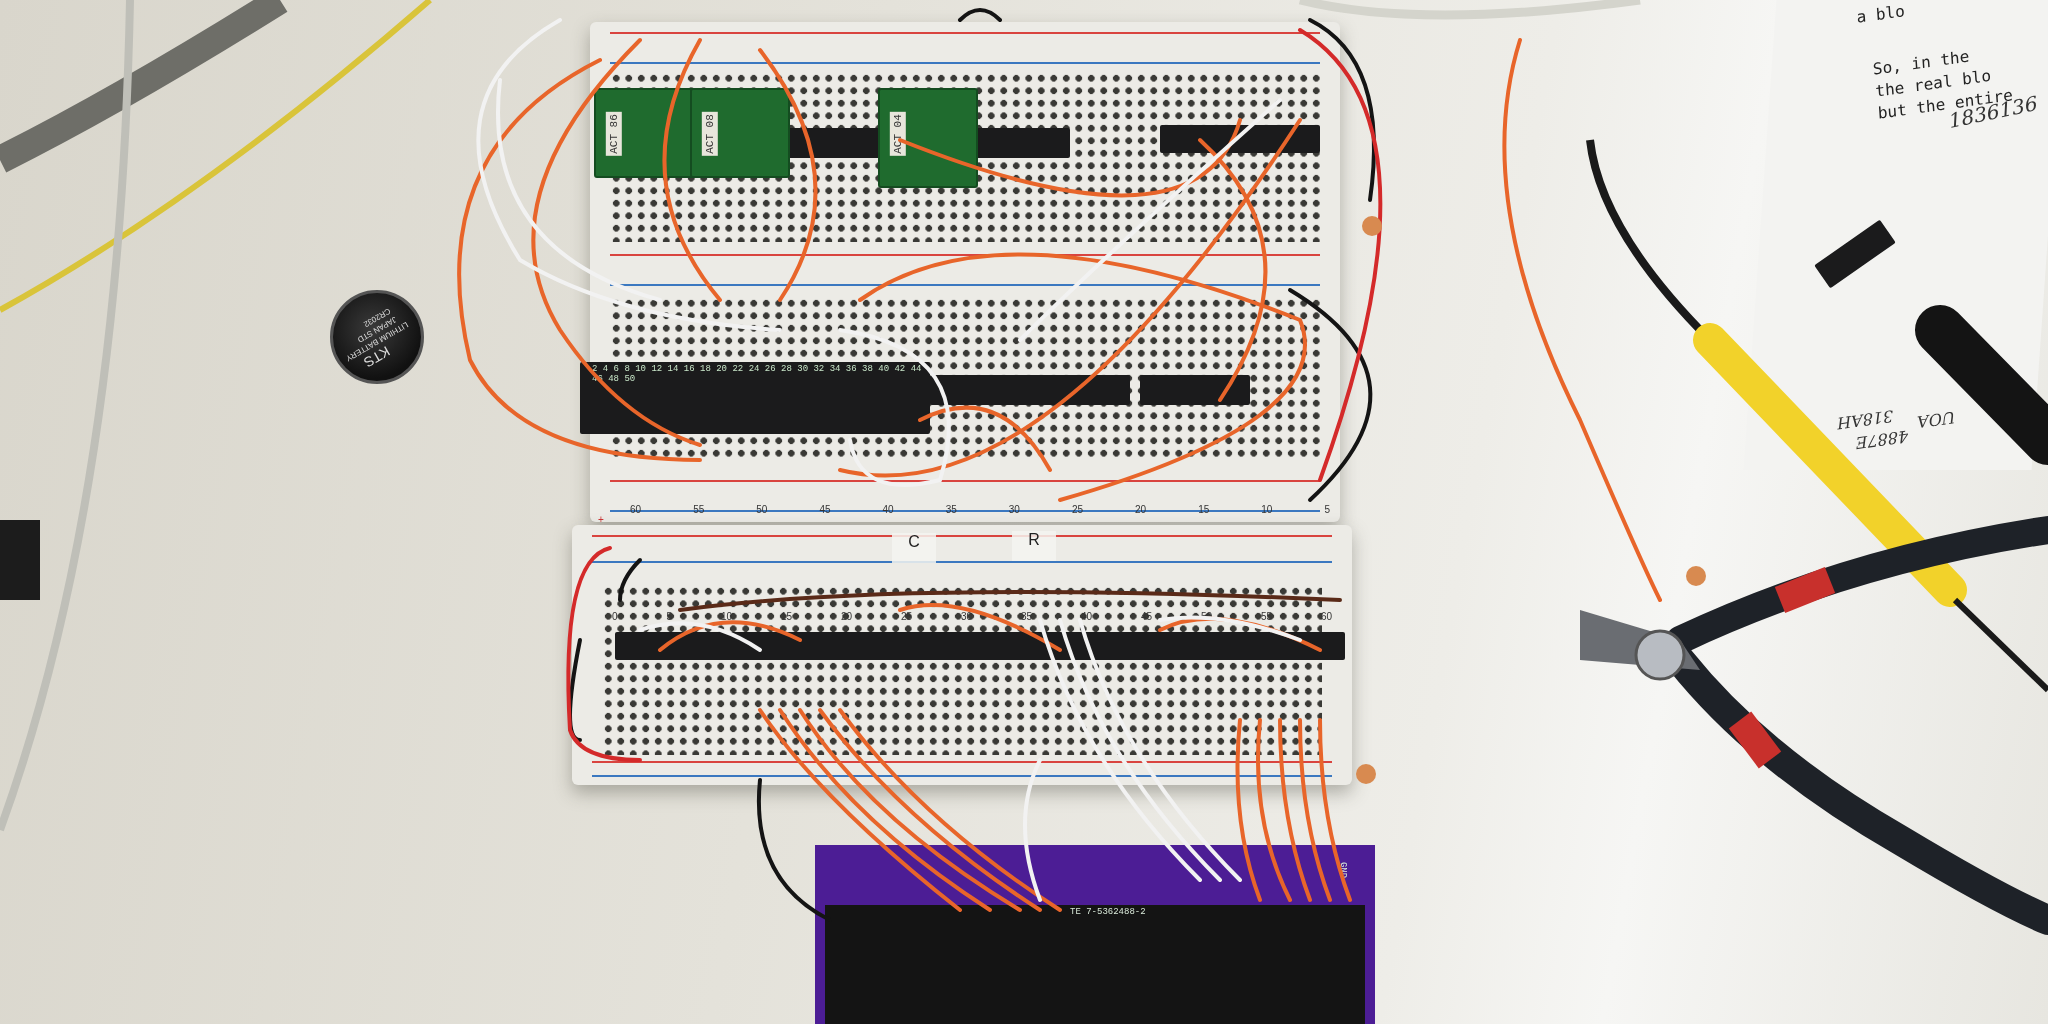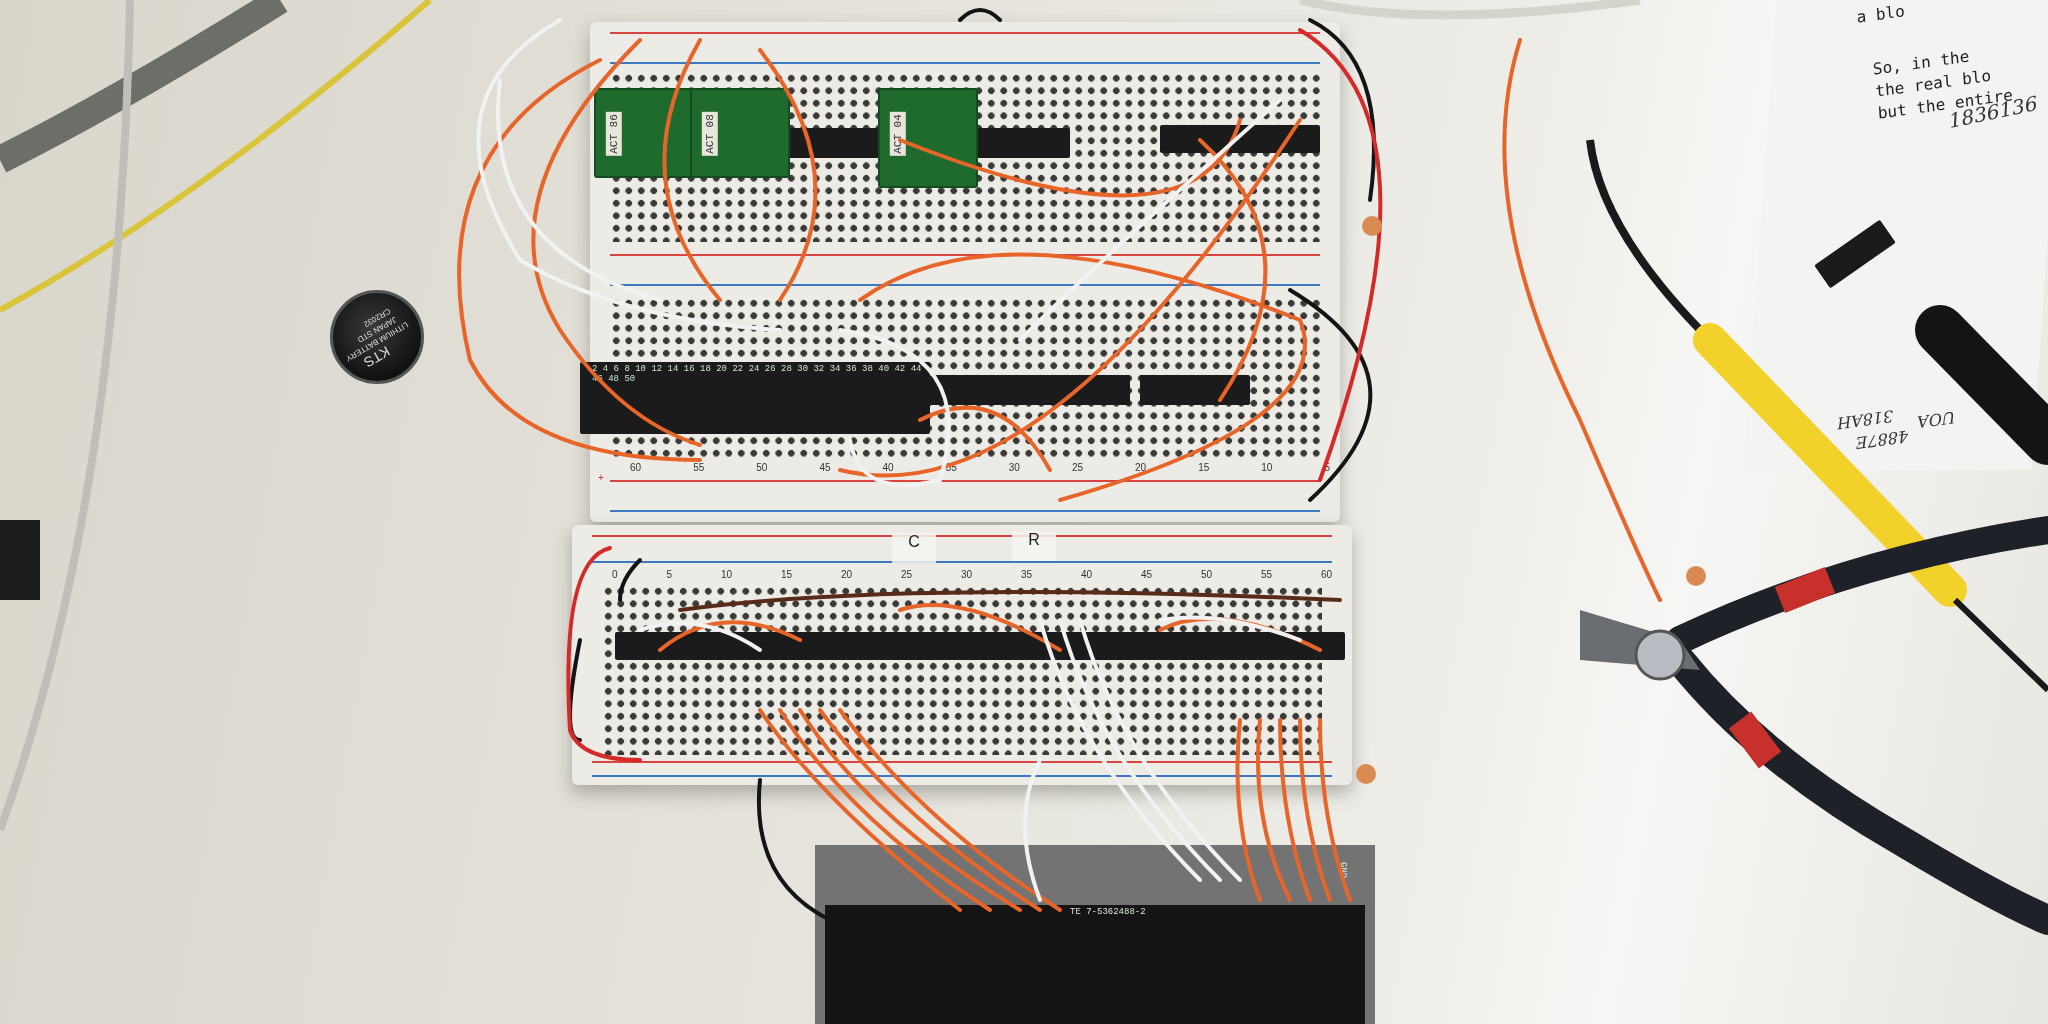--- a/index.html
+++ b/index.html
@@ -7,27 +7,27 @@
     background:linear-gradient(100deg,#d9d6cc 0%,#e4e2da 40%,#eeede8 70%,#f6f6f4 80%,#e7e6e0 100%);
     font-family:"Liberation Sans",sans-serif;}
   .abs{position:absolute;}
   .breadboard{position:absolute;background:#ecebe6;border-radius:6px;box-shadow:0 8px 18px rgba(60,60,50,.35);}
   .rail-red{position:absolute;height:2px;background:#d9443f;}
   .rail-blue{position:absolute;height:2px;background:#3b78c0;}
   .holes{position:absolute;background-image:radial-gradient(#3a3a36 35%,transparent 40%);background-size:12.5px 12.5px;}
   .chip{position:absolute;background:#1b1b1c;border-radius:2px;}
   .pcb{position:absolute;background:#1f6b2e;border:2px solid #144c20;border-radius:3px;}
   .pcb-label{position:absolute;background:#e8e6dc;color:#333;font-size:11px;font-family:"Liberation Mono",monospace;padding:2px;transform:rotate(-90deg);}
-  .num{position:absolute;font-size:10px;color:#333;}
+  .num{position:absolute;font-size:10px;color:#333;margin-top:42px;}
   .paper{position:absolute;background:#f3f3f1;}
   .paper-text{position:absolute;font-family:"DejaVu Sans Mono",monospace;font-size:16px;color:#222;line-height:20px;transform:rotate(-8deg);transform-origin:left top;white-space:pre;}
   .hand{position:absolute;font-family:"DejaVu Serif",serif;font-size:20px;color:#333;font-style:italic;}
   .battery{position:absolute;border-radius:50%;background:radial-gradient(circle at 45% 40%,#3a3a3a,#111 70%);border:3px solid #555;}
   .battery-text{position:absolute;color:#ddd;font-size:8px;text-align:center;width:100%;transform:rotate(150deg);}
-  .edge-connector{position:absolute;background:#737373;}
+  .edge-connector{position:absolute;background:#4c1d95;}
   .edge-slot{position:absolute;background:#141414;}
   .edge-label{position:absolute;color:#d8e8d8;font-size:9px;font-family:"Liberation Mono",monospace;}
   .tape{position:absolute;background:rgba(245,245,240,.85);font-size:16px;color:#222;text-align:center;}
 </style>
 </head>
 <body>
 
 <svg class="abs" style="left:0;top:0" width="2048" height="1024">
   <path d="M0 160 Q120 100 280 0" stroke="#6e6e68" stroke-width="28" fill="none"></path>
   <path d="M0 310 Q200 200 430 0" stroke="#d9c43a" stroke-width="6" fill="none"></path>

